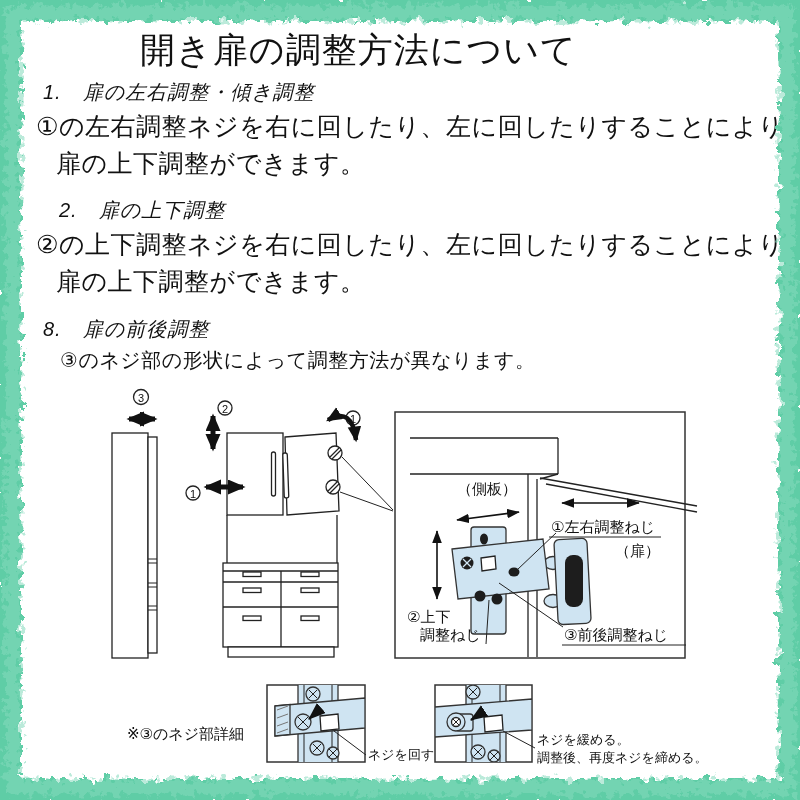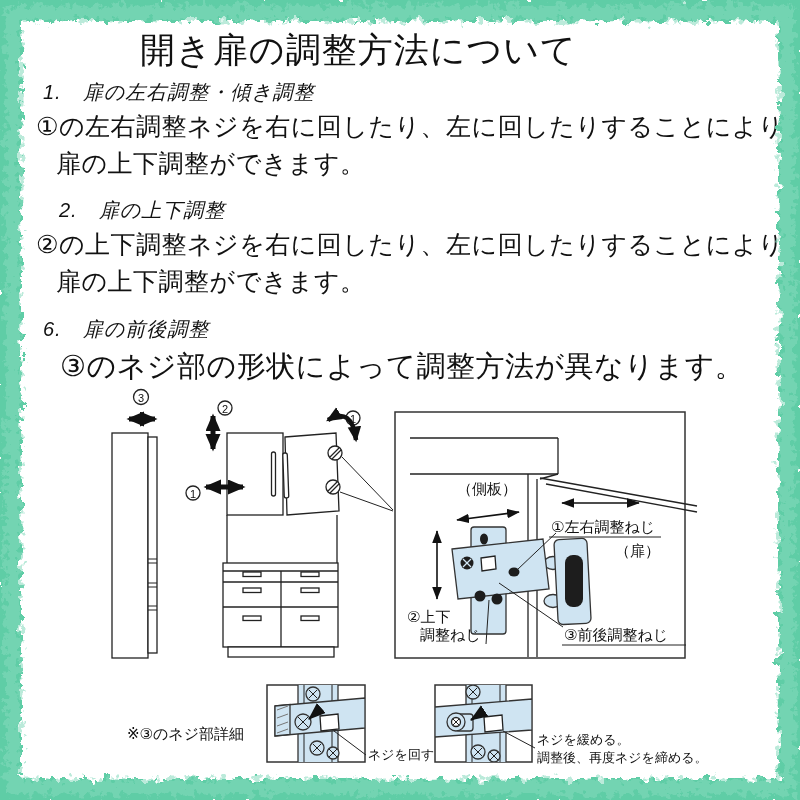--- a/index.html
+++ b/index.html
@@ -4,21 +4,21 @@
 <style>
   html,body{margin:0;padding:0;}
   body{
     width:800px;height:800px;position:relative;background:#ffffff;overflow:hidden;
     font-family:"Liberation Sans","DejaVu Sans",sans-serif;color:#111;
   }
   .abs{position:absolute;white-space:nowrap;}
   .title{font-size:35px;letter-spacing:1px;font-weight:500;}
   .sec-head{font-size:20px;letter-spacing:1px;font-style:italic;}
   .sec-body{font-size:25px;letter-spacing:0.5px;}
-  .sec-body.small{font-size:29px;}
+  .sec-body.small{font-size:20px;}
   svg text{font-family:"Liberation Sans","DejaVu Sans",sans-serif;fill:#111;}
   .fig-label{font-size:15px;}
   .fig-label-sm{font-size:13px;}
   .circ-digit{font-size:11px;}
   .ln{stroke:#222;fill:none;stroke-width:1.3px;}
   .ln-thin{stroke:#222;fill:none;stroke-width:1px;}
   .box{stroke:#333;fill:#fff;stroke-width:1.5px;}
   .wh{stroke:#222;fill:#fff;stroke-width:1.3px;}
   .hinge{fill:var(--hinge-blue,#cfe4f2);stroke:#333;stroke-width:1.3px;}
   .dark{fill:#1d1d1d;stroke:none;}
@@ -42,21 +42,21 @@
   <div class="abs txt-layer sec-body" style="left:56px;top:147px;">扉の上下調整ができます。</div>
 </div>
 
 <div>
   <div class="abs txt-layer sec-head" style="left:43px;top:197px;margin-left:16px;">2.　扉の上下調整</div>
   <div class="abs txt-layer sec-body" style="left:36px;top:228px;">②の上下調整ネジを右に回したり、左に回したりすることにより、</div>
   <div class="abs txt-layer sec-body" style="left:56px;top:265px;">扉の上下調整ができます。</div>
 </div>
 
 <div>
-  <div class="abs txt-layer sec-head" style="left:43px;top:316px;">6.　扉の前後調整</div>
+  <div class="abs txt-layer sec-head" style="left:43px;top:316px;">8.　扉の前後調整</div>
   <div class="abs txt-layer sec-body small" style="left:60px;top:347px;">③のネジ部の形状によって調整方法が異なります。</div>
 </div>
 
 <svg id="figure-layer" width="800" height="800" viewBox="0 0 800 800">
   <defs>
     <marker id="mT" markerWidth="4" markerHeight="3.2" refX="3" refY="1.5" orient="auto-start-reverse" markerUnits="strokeWidth">
       <path d="M0,0 L3.5,1.5 L0,3 Z" fill="#111"></path>
     </marker>
     <marker id="mS" markerWidth="9" markerHeight="7" refX="7.5" refY="3" orient="auto-start-reverse" markerUnits="strokeWidth">
       <path d="M0,0 L8,3 L0,6 Z" fill="#111"></path>

